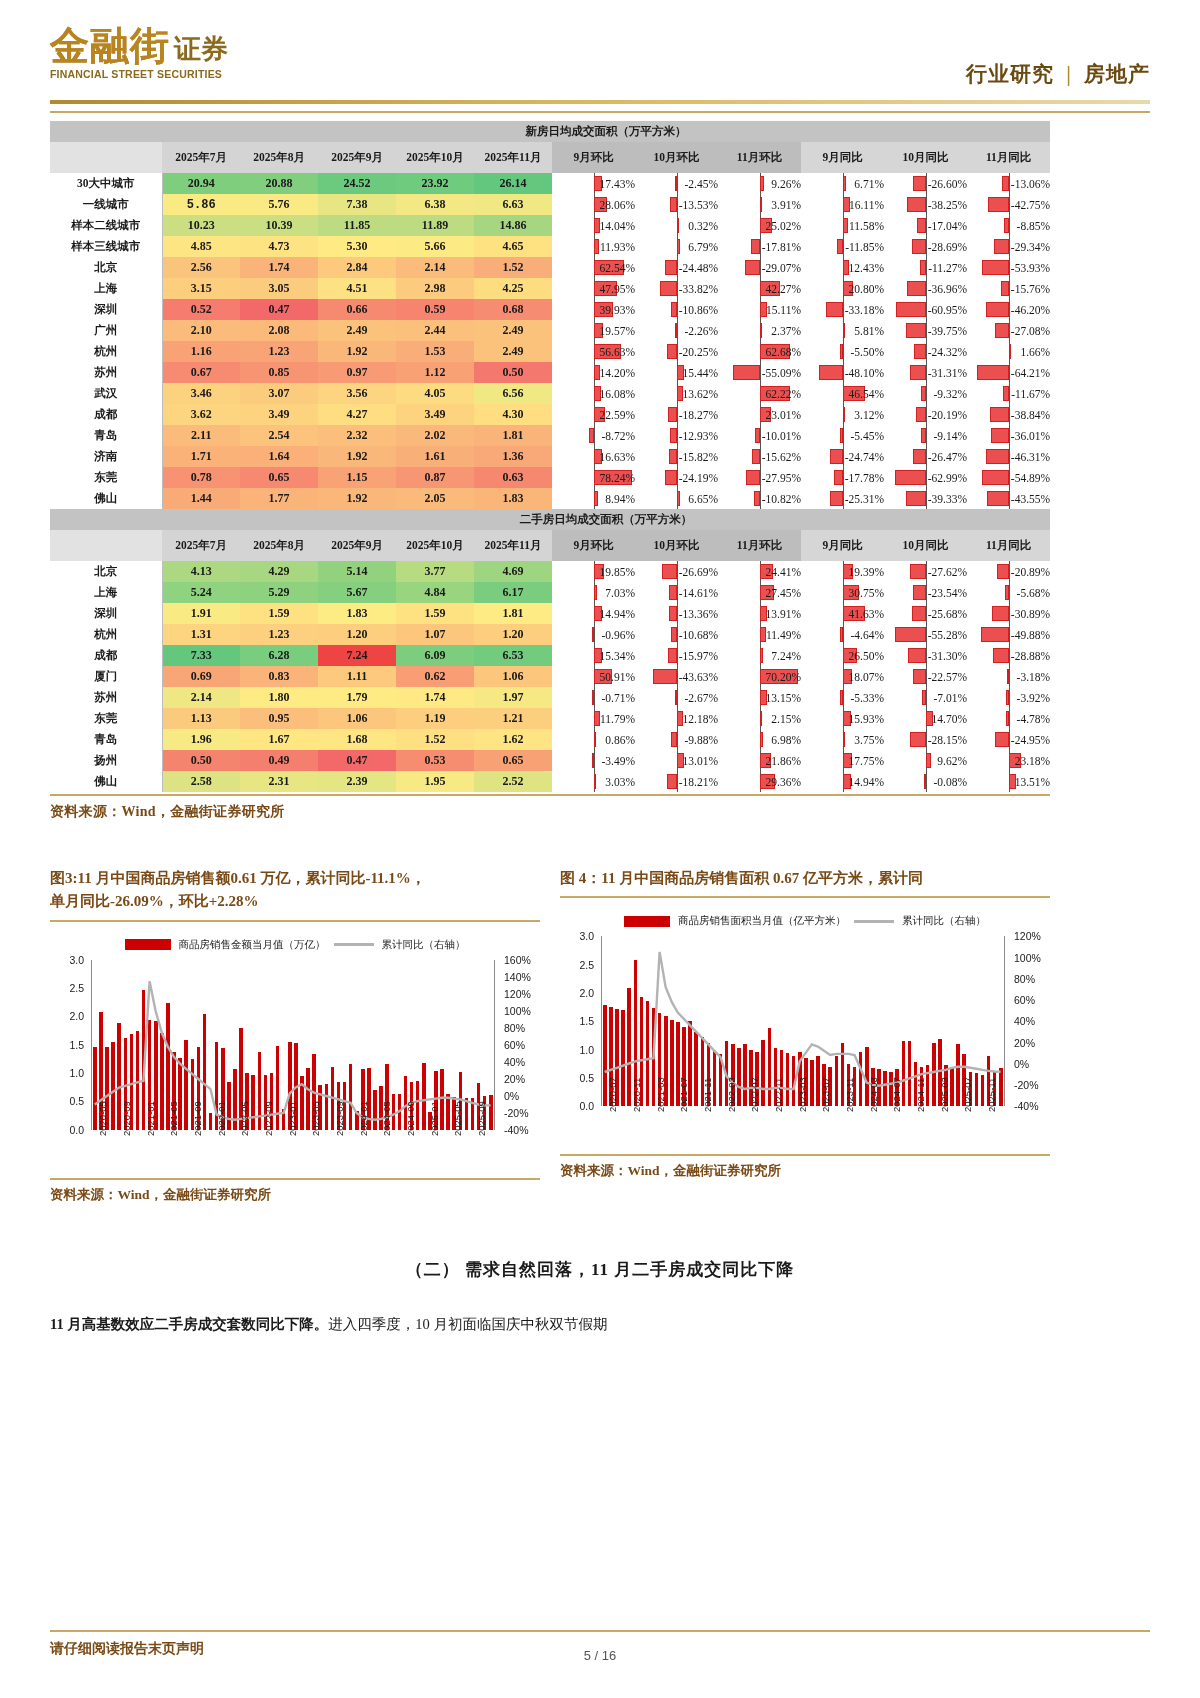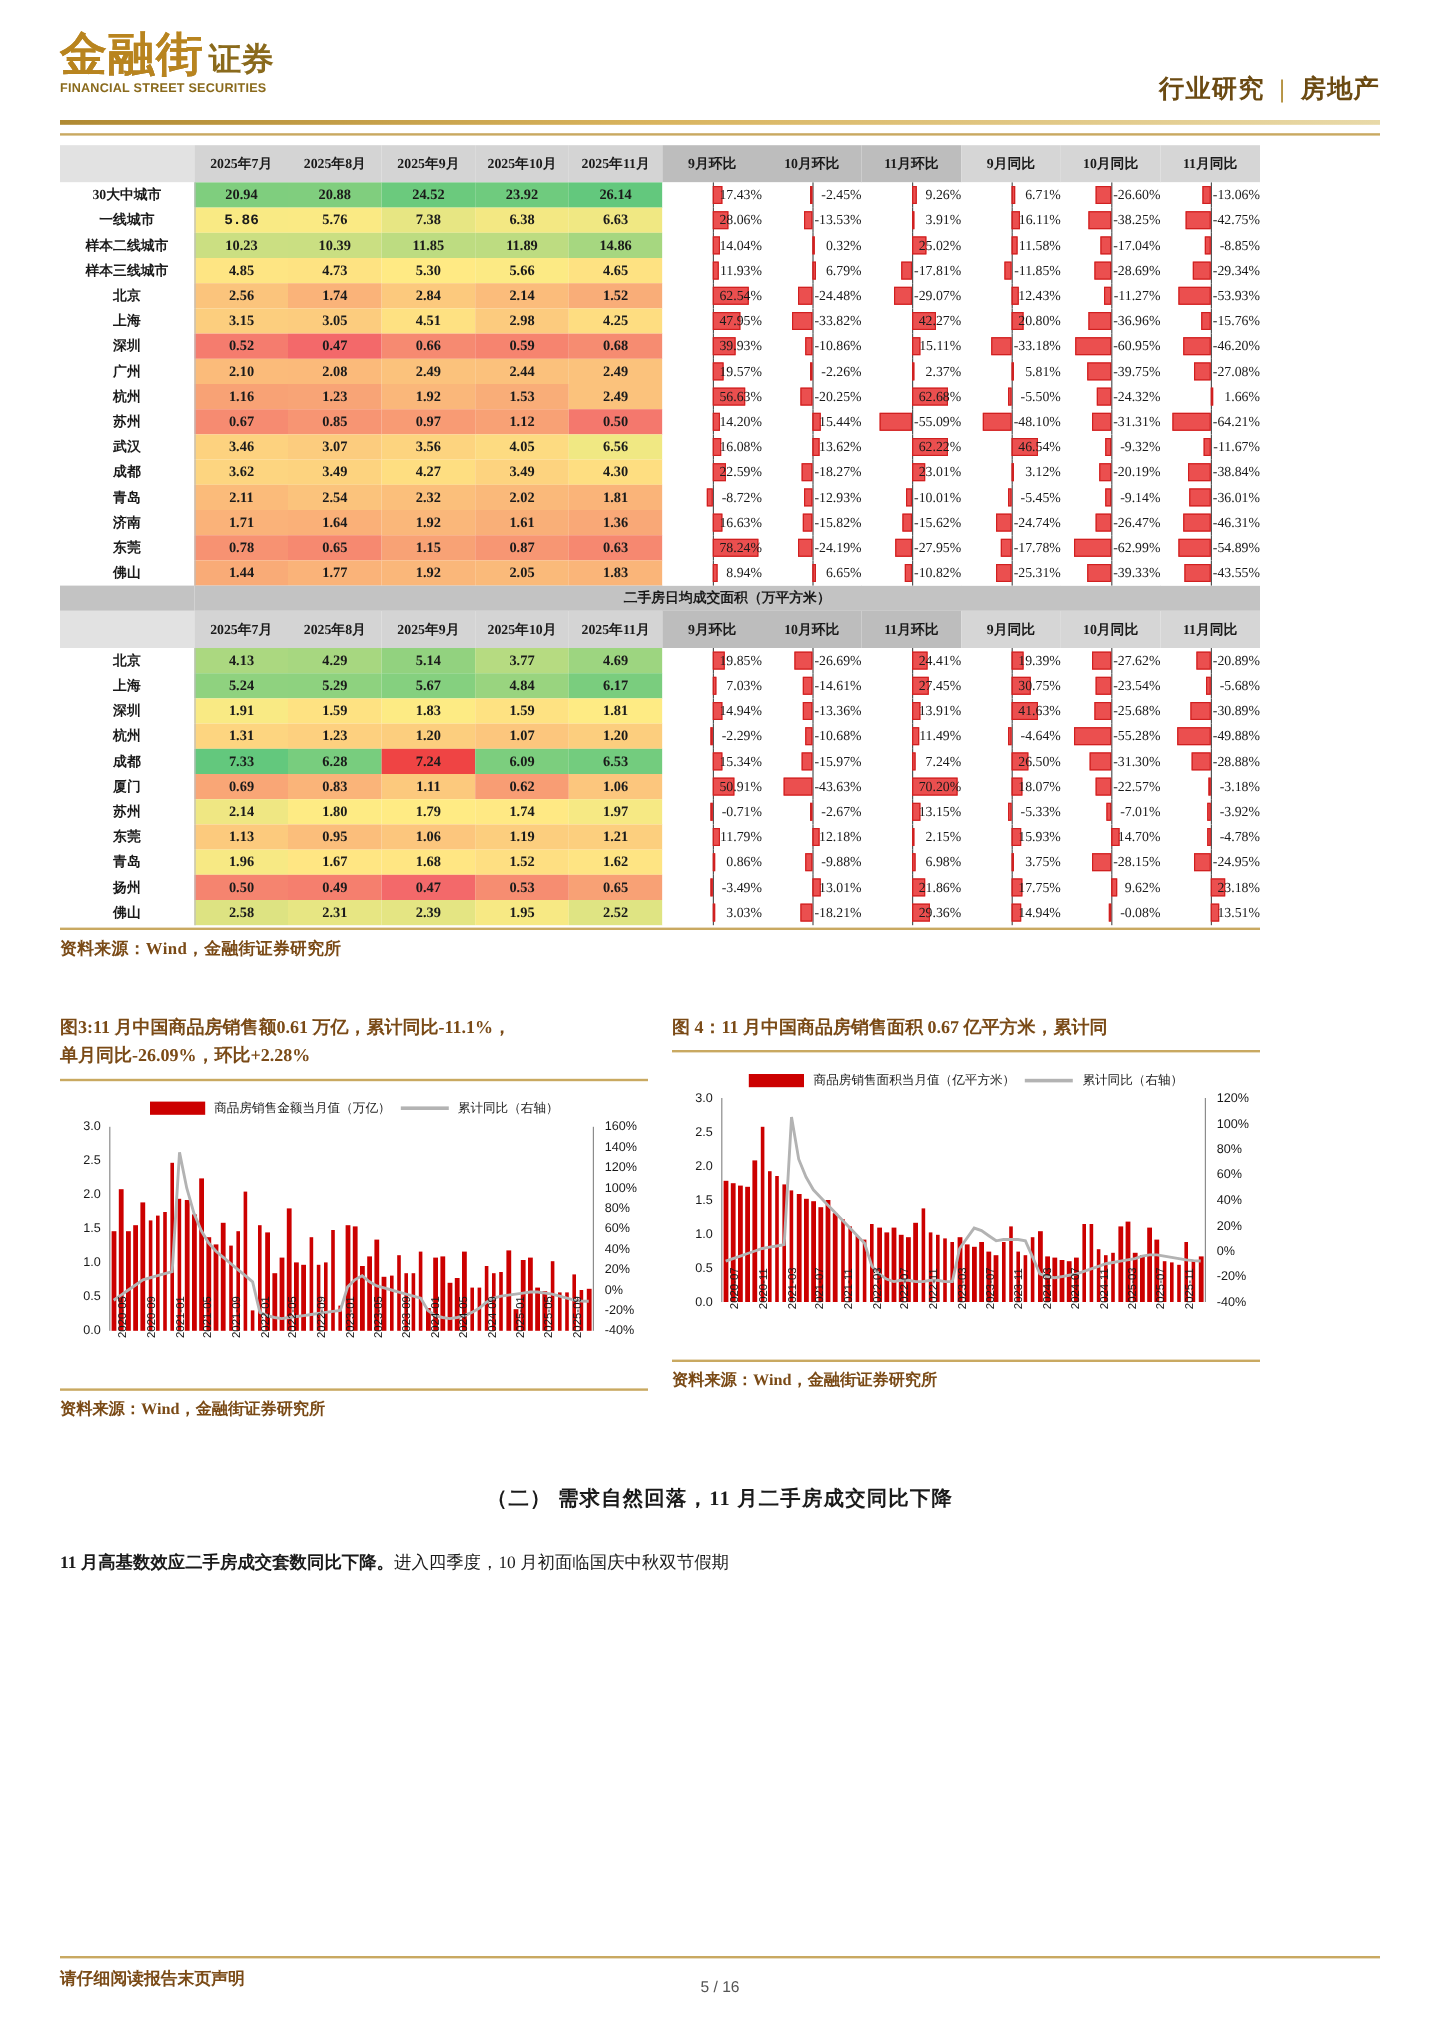--- a/index.html
+++ b/index.html
@@ -139,20 +139,24 @@
         <col style="width:78px">
       <col style="width:83px">
         <col style="width:83px">
         <col style="width:83px">
       <col style="width:83px">
         <col style="width:83px">
         <col style="width:83px">
     </colgroup>
     <tbody id="heat-body">
         <tr>
+          <td class="band" colspan="1" style="background: rgb(195, 195, 195);"></td>
+          <td class="band" colspan="11">新房日均成交面积（万平方米）</td>
+        </tr>
+        <tr>
           <td class="colhdr blank-hdr"></td>
           <td class="colhdr ">2025年7月</td>
           <td class="colhdr ">2025年8月</td>
           <td class="colhdr ">2025年9月</td>
           <td class="colhdr ">2025年10月</td>
           <td class="colhdr ">2025年11月</td>
           <td class="colhdr g1">9月环比</td>
           <td class="colhdr g1">10月环比</td>
           <td class="colhdr g1">11月环比</td>
           <td class="colhdr g2">9月同比</td>
@@ -443,21 +447,21 @@
           <td class="pct axis"><span class="bar" style="right: 50%; width: 16.8274%;"></span><span class="txt">-25.68%</span></td>
           <td class="pct axis"><span class="bar" style="right: 50%; width: 20.2413%;"></span><span class="txt">-30.89%</span></td>
         </tr>
         <tr>
           <td class="rowname">杭州</td>
           <td class="num" style="background: rgb(253, 213, 128);">1.31</td>
           <td class="num" style="background: rgb(253, 208, 127);">1.23</td>
           <td class="num" style="background: rgb(252, 206, 126);">1.20</td>
           <td class="num" style="background: rgb(252, 198, 125);">1.07</td>
           <td class="num" style="background: rgb(252, 206, 126);">1.20</td>
-          <td class="pct axis"><span class="bar" style="right: 50%; width: 1.50057%;"></span><span class="txt">-2.29%</span></td>
+          <td class="pct axis"><span class="bar" style="right: 50%; width: 1.50057%;"></span><span class="txt">-0.96%</span></td>
           <td class="pct axis"><span class="bar" style="right: 50%; width: 6.99829%;"></span><span class="txt">-10.68%</span></td>
           <td class="pct axis"><span class="bar" style="left: 50%; width: 7.52906%;"></span><span class="txt">11.49%</span></td>
           <td class="pct axis"><span class="bar" style="right: 50%; width: 3.04046%;"></span><span class="txt">-4.64%</span></td>
           <td class="pct axis"><span class="bar" style="right: 50%; width: 36.2234%;"></span><span class="txt">-55.28%</span></td>
           <td class="pct axis"><span class="bar" style="right: 50%; width: 32.6849%;"></span><span class="txt">-49.88%</span></td>
         </tr>
         <tr>
           <td class="rowname">成都</td>
           <td class="num" style="background: rgb(99, 200, 125);">7.33</td>
           <td class="num" style="background: rgb(120, 205, 126);">6.28</td>

